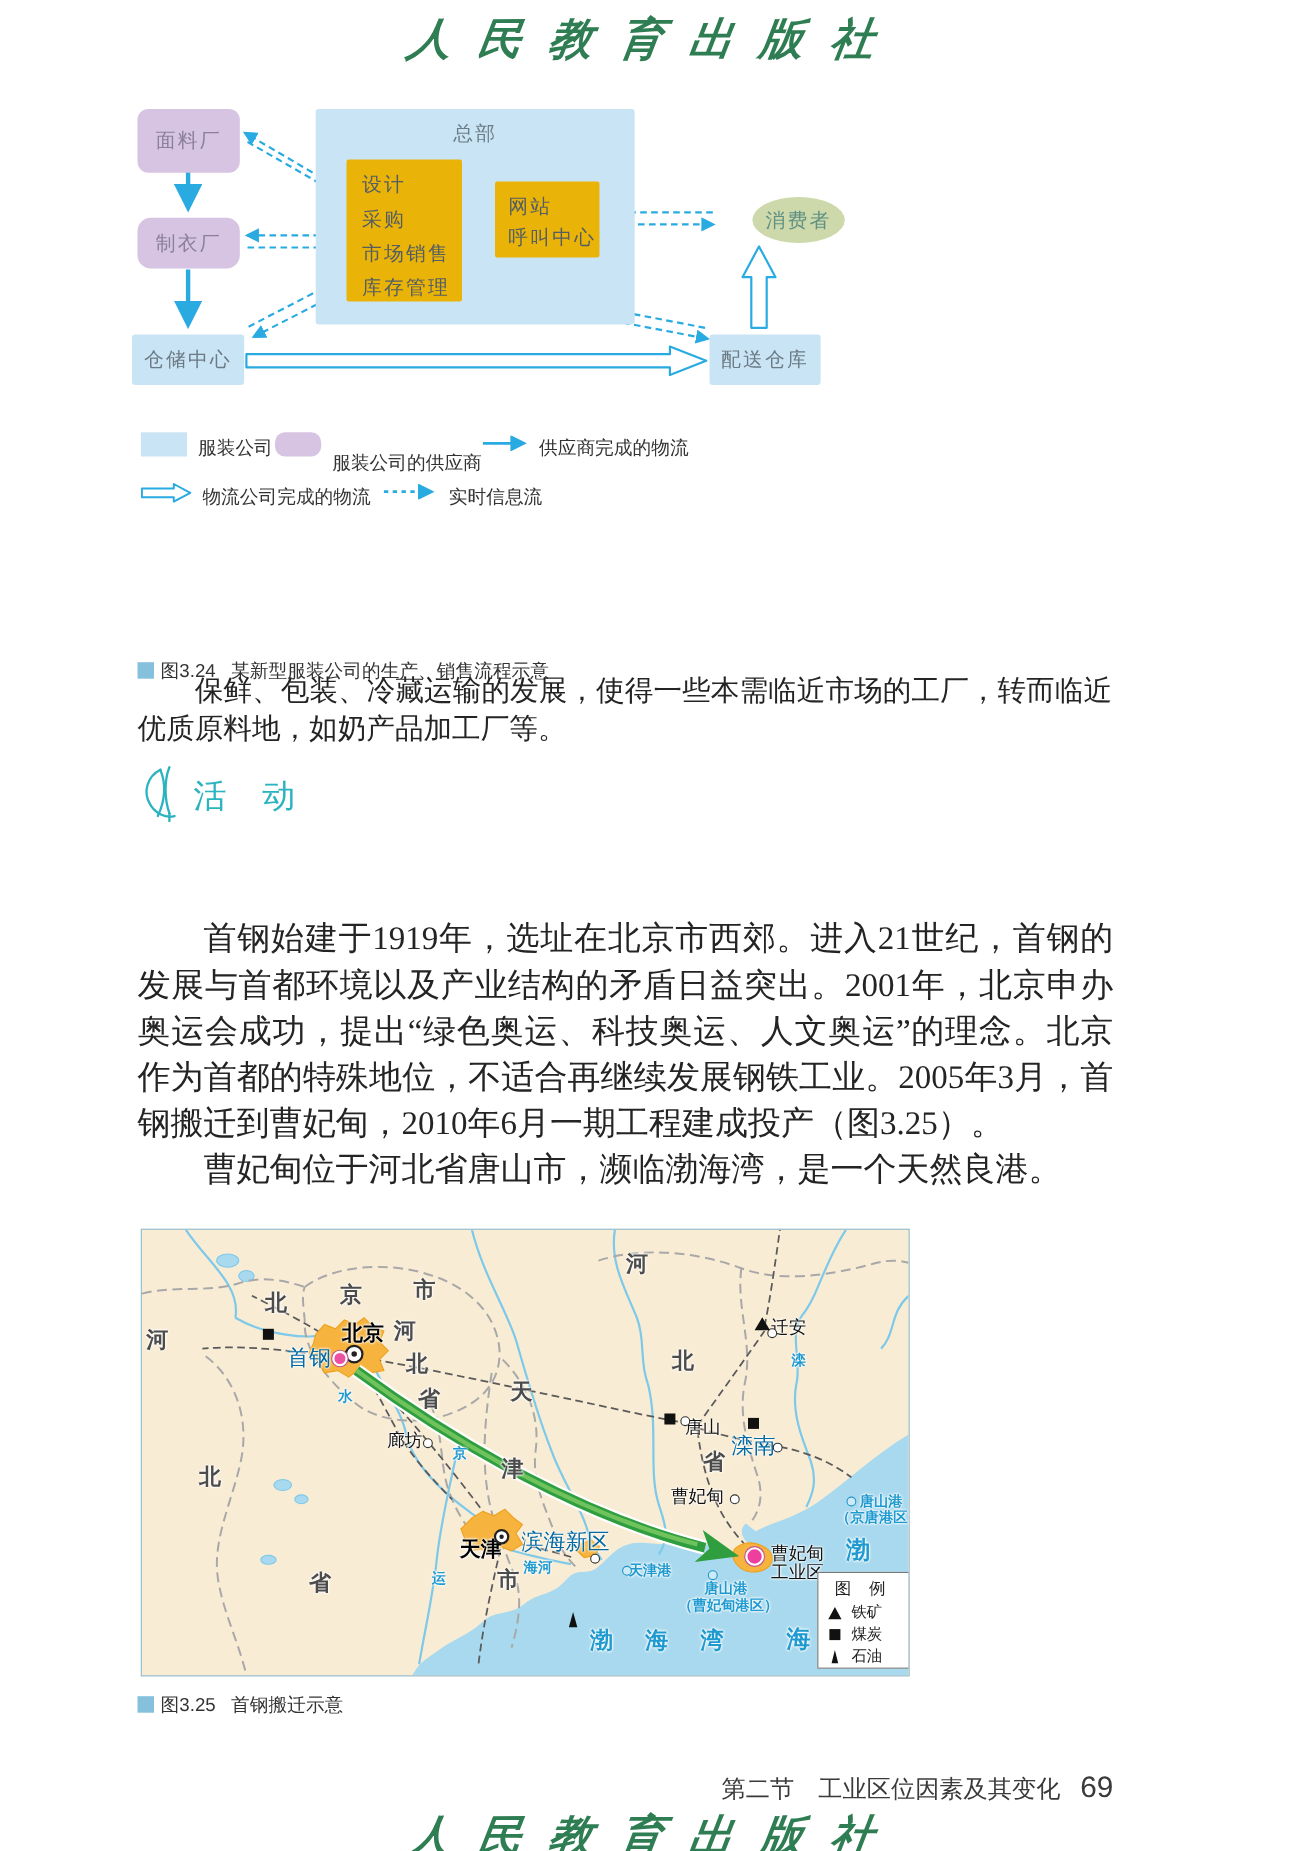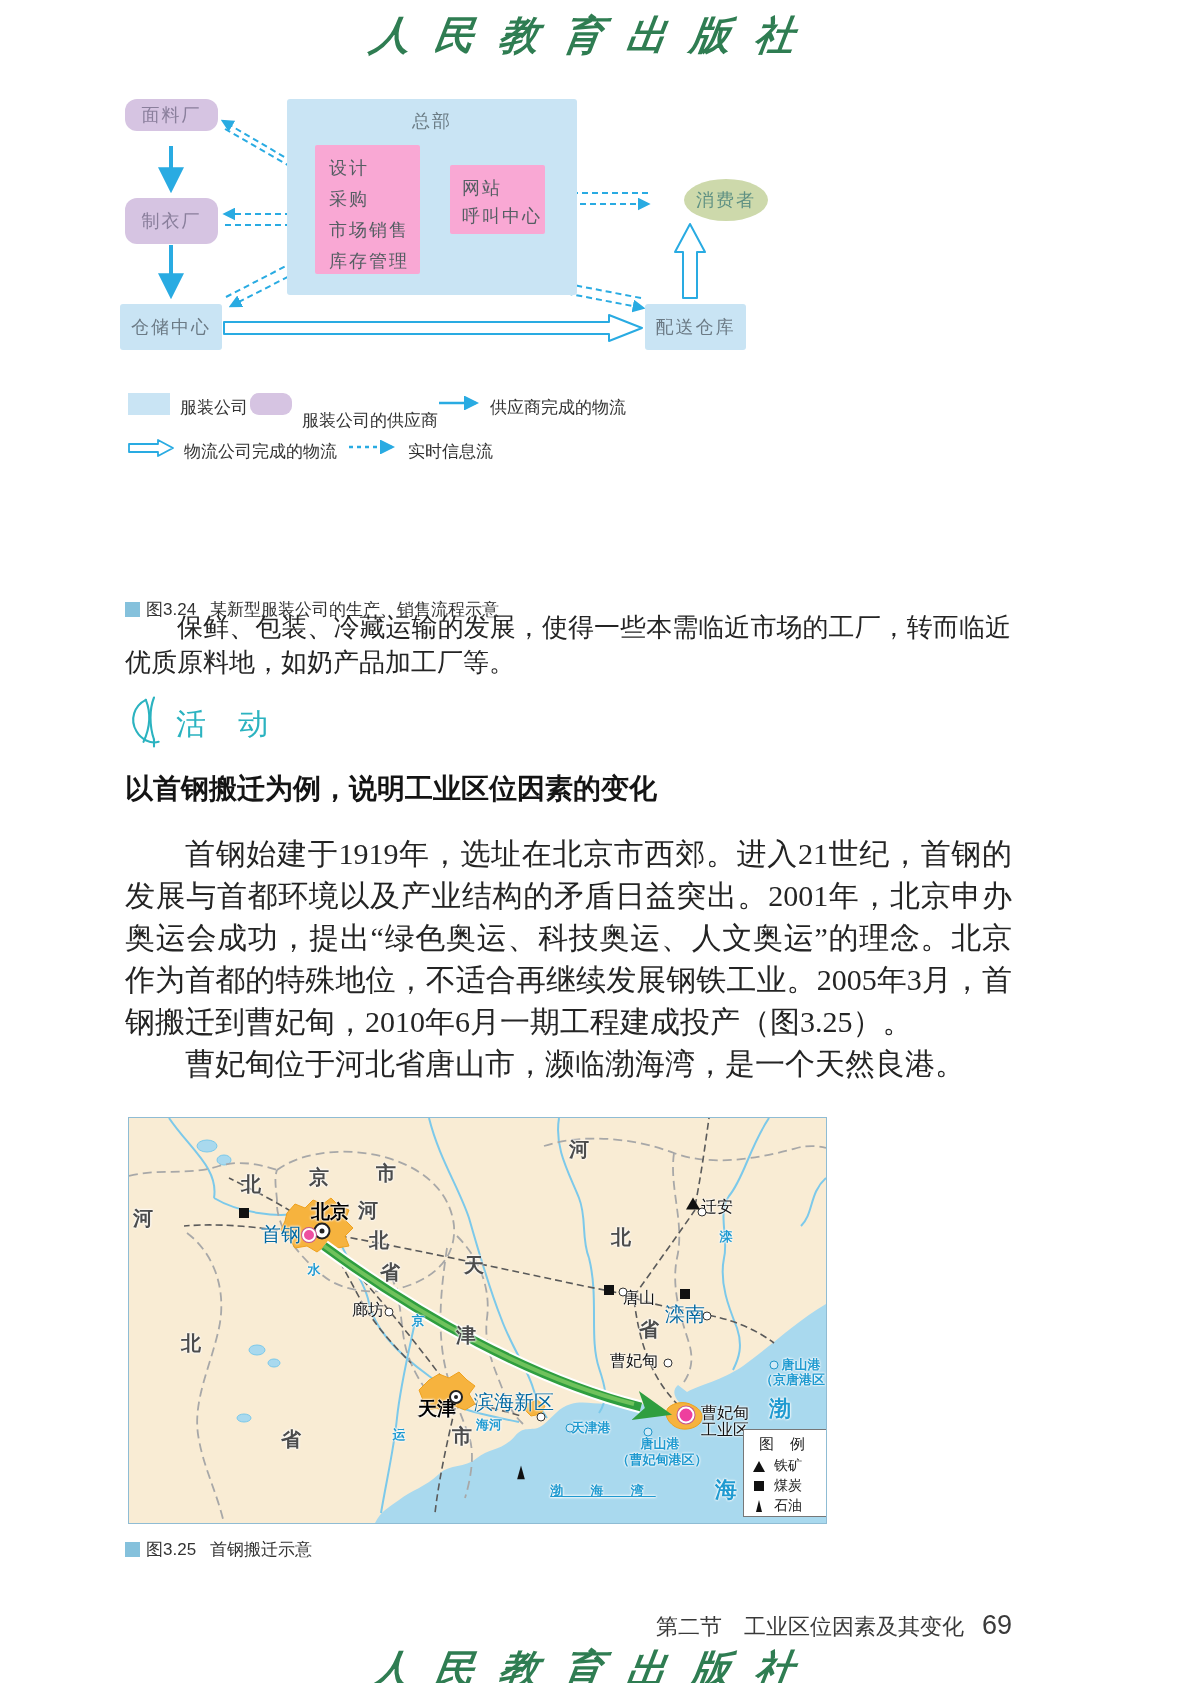--- a/index.html
+++ b/index.html
@@ -9,21 +9,21 @@
   
   .callig{width:100%;text-align:center;font-family:"DejaVu Serif","Liberation Serif",serif;
           font-style:italic;font-weight:bold;color:#2f7d52;font-size:40px;letter-spacing:24px;
           transform:skewX(-8deg);}
   
   #fig24{left:105px;top:82px;width:660px;height:290px;}
   .dbox{position:absolute;display:flex;align-items:center;justify-content:center;
         font-size:18px;letter-spacing:2px;}
   .dbox.purple{background:#d6c4e2;color:#8a7f9c;border-radius:12px;}
   .dbox.blue{background:#c9e4f4;color:#6b7a85;border-radius:3px;}
-  .dbox.inner{background:#f9a8d4;color:#555e63;border-radius:2px;}
+  .dbox.inner{background:#eab308;color:#555e63;border-radius:2px;}
   .ellipse{border-radius:50%;background:#cdd9ab;color:#5f9183;}
   
   .lg-label{position:absolute;font-size:17px;color:#333;}
   .lg-swatch{position:absolute;width:42px;height:22px;}
   
   #note{left:133px;top:476px;width:830px;font-family:"Liberation Serif","DejaVu Serif",serif;
         font-style:italic;font-size:26px;line-height:33px;color:#3b3b3b;text-indent:2em;
         text-align:justify;}
   .caption{display:flex;align-items:center;font-size:17px;color:#333;}
   .cap-sq{width:15px;height:15px;background:#85c1dc;margin-right:6px;flex:none;}
@@ -39,21 +39,21 @@
   #map{left:128px;top:1117px;width:697px;height:405px;background:#f9ecd4;
        border:1px solid #8fbcd4;overflow:hidden;}
   .ml{position:absolute;transform:translate(-50%,-50%);white-space:nowrap;
       text-shadow:0 0 2px #fff,0 0 2px #fff,0 0 3px #fff;}
   .ml-prov{font-family:"Liberation Serif","DejaVu Serif",serif;font-weight:bold;font-size:20px;color:#4c4c4c;}
   .ml-city{font-size:16px;color:#111;}
   .ml-city-lg{font-size:19px;font-weight:bold;color:#000;}
   .ml-city-sm{font-size:20px;color:#0369a1;}
   .ml-water{color:#1f9ad0;font-family:"Liberation Serif","DejaVu Serif",serif;font-weight:bold;}
   .w-big{font-size:22px;}
-  .w-mid{font-size:13px;letter-spacing:12px;text-decoration:underline;}
+  .w-mid{font-size:21px;letter-spacing:12px;}
   .w-sm{font-size:13px;}
   .cc{position:absolute;width:7px;height:7px;border:1.5px solid #333;background:#fff;
       border-radius:50%;transform:translate(-50%,-50%);}
   .sqb{position:absolute;width:10px;height:10px;background:#111;transform:translate(-50%,-50%);}
   .trib{position:absolute;width:0;height:0;border-left:7px solid transparent;
         border-right:7px solid transparent;border-bottom:12px solid #111;transform:translate(-50%,-55%);}
   .tri-oil{transform:translate(-50%,-55%) scaleX(.55) scaleY(1.15);}
   .capsym{position:absolute;width:13px;height:13px;border:2px solid #222;border-radius:50%;
           background:#fff;transform:translate(-50%,-50%);display:flex;align-items:center;justify-content:center;}
   .capsym i{width:5px;height:5px;background:#222;border-radius:50%;}
@@ -104,21 +104,21 @@
         <line x1="320" y1="112" x2="341" y2="112" marker-end="url(#arr)"></line>
         <line x1="543" y1="111" x2="445" y2="111" marker-end="url(#arr)"></line>
         <line x1="445" y1="122" x2="543" y2="122" marker-end="url(#arr)"></line>
         <line x1="536" y1="216" x2="322" y2="175" marker-end="url(#arr)"></line>
         <line x1="324" y1="185" x2="538" y2="226" marker-end="url(#arr)"></line>
       </g>
     </svg>
     <div class="dbox blue" style="left:182px;top:17px;width:290px;height:196px;align-items:flex-start;justify-content:center;color:#6b7c85;padding-top:0;">
       <span style="margin-top:10px;">总部</span>
     </div>
-    <div class="dbox purple" style="left:20px;top:17px;width:93px;height:32px;">面料厂</div>
+    <div class="dbox purple" style="left:20px;top:17px;width:93px;height:58px;border-radius:10px;">面料厂</div>
     <div class="dbox purple" style="left:20px;top:116px;width:93px;height:46px;">制衣厂</div>
     <div class="dbox blue" style="left:15px;top:222px;width:102px;height:46px;">仓储中心</div>
     <div class="dbox inner" style="left:210px;top:63px;width:105px;height:129px;display:block;padding:8px 0 0 14px;box-sizing:border-box;line-height:31px;">
       <div>设计</div>
       <div>采购</div>
       <div>市场销售</div>
       <div>库存管理</div>
     </div>
     <div class="dbox inner" style="left:345px;top:83px;width:95px;height:69px;display:block;padding:9px 0 0 12px;box-sizing:border-box;line-height:28px;">
       <div>网站</div>
@@ -161,21 +161,20 @@
 
   <svg class="abs" style="left:126px;top:696px;" width="42" height="52" viewBox="0 0 36 44">
     <g fill="none" stroke="#2bb3c0" stroke-width="1.8" stroke-linecap="round">
       <path d="M17,3 C7,8 3,20 9,30 C13,37 21,41 28,39"></path>
       <path d="M17,3 C21,13 21,26 15,39"></path>
       <path d="M24,1 C20,11 20,25 24,37"></path>
       <path d="M24,37 L24,43"></path>
     </g>
   </svg>
   <div class="abs" id="activity-label">活 动</div>
-  <div class="abs" id="activity-heading">以首钢搬迁为例，说明工业区位因素的变化</div>
 
   <div class="abs" style="left:125px;top:833px;width:887px;">
     <p class="serifp act-para">首钢始建于1919年，选址在北京市西郊。进入21世纪，首钢的发展与首都环境以及产业结构的矛盾日益突出。2001年，北京申办奥运会成功，提出“绿色奥运、科技奥运、人文奥运”的理念。北京作为首都的特殊地位，不适合再继续发展钢铁工业。2005年3月，首钢搬迁到曹妃甸，2010年6月一期工程建成投产（图3.25）。</p>
     <p class="serifp act-para">曹妃甸位于河北省唐山市，濒临渤海湾，是一个天然良港。</p>
   </div>
 
   <div class="abs" id="map">
     <svg width="697" height="405" style="position:absolute;left:0;top:0;">
       <defs>
         <marker id="garr" markerUnits="userSpaceOnUse" markerWidth="42" markerHeight="36" refX="6" refY="17" orient="auto">

